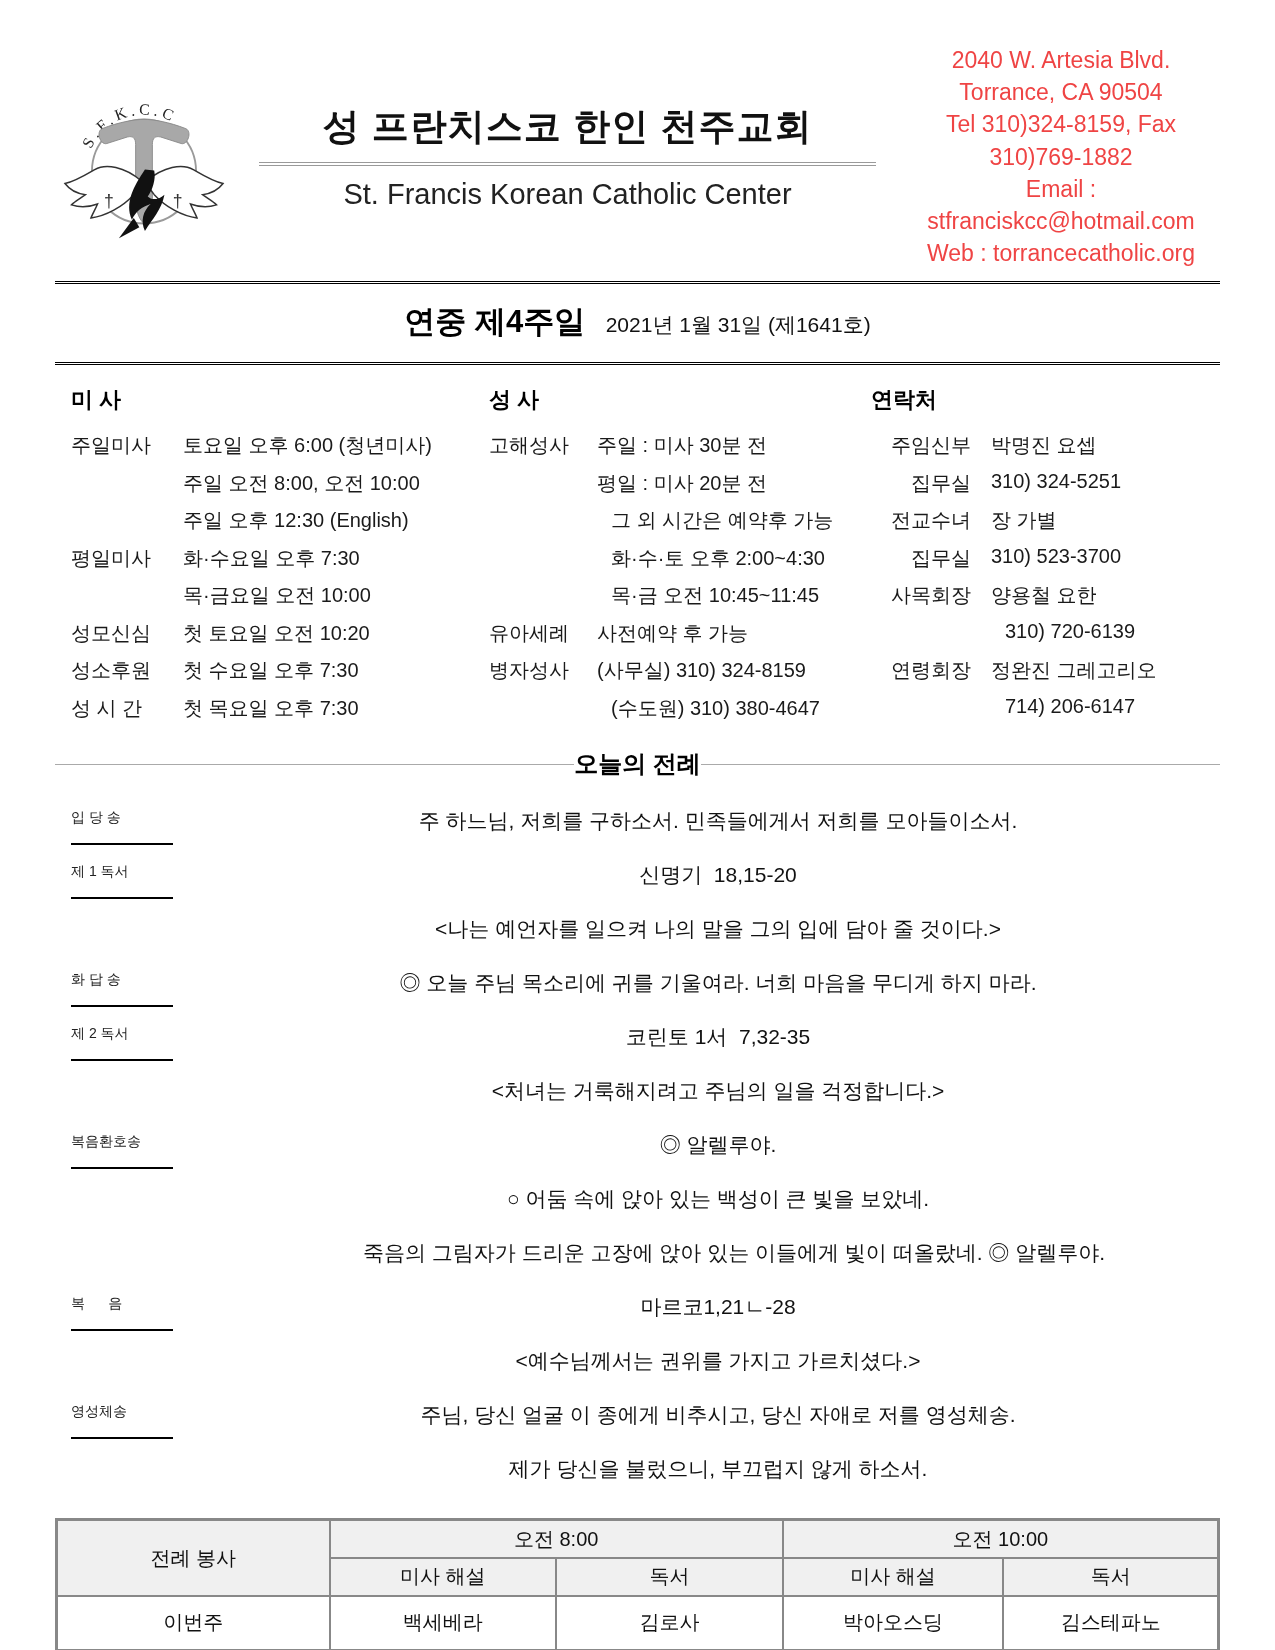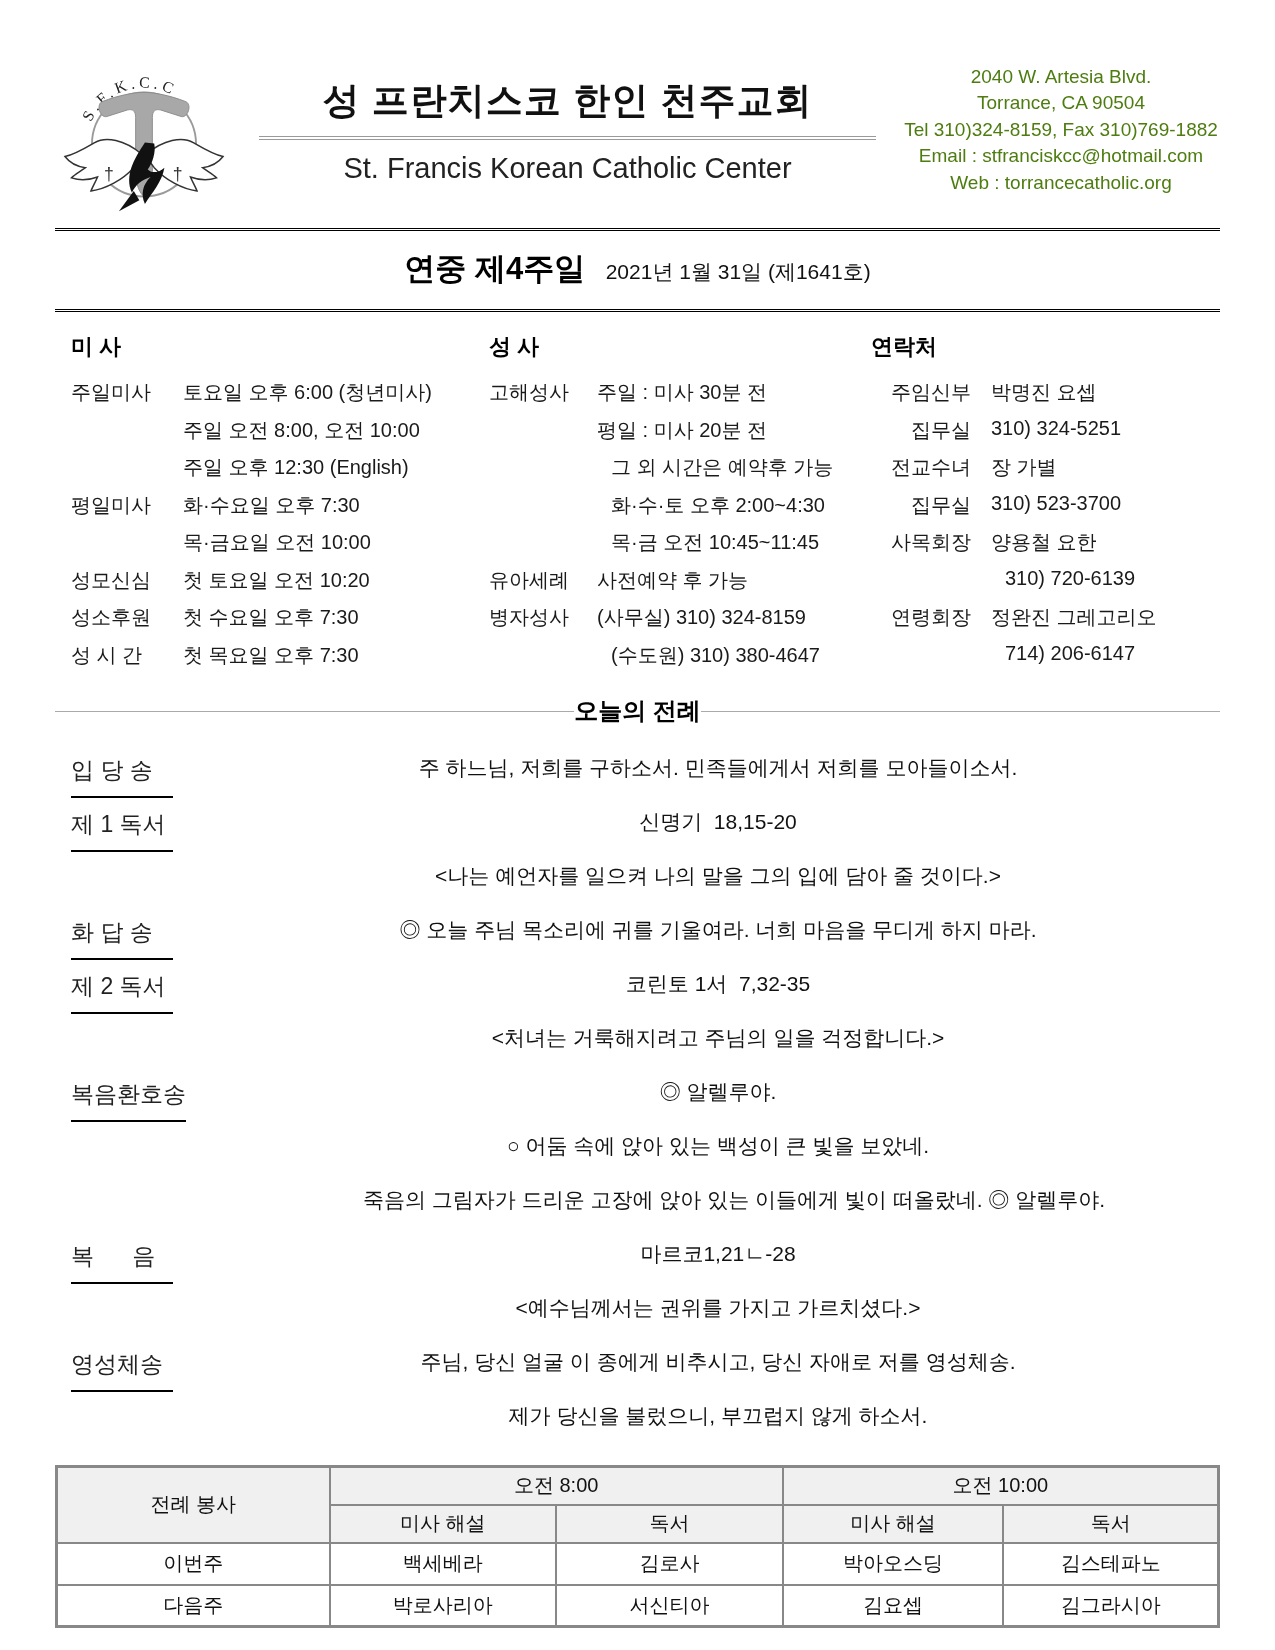--- a/index.html
+++ b/index.html
@@ -9,21 +9,21 @@
     padding:44px 55px 30px 55px; color:#1a1a1a;
     font-family:"Liberation Sans", sans-serif;
   }
   
   .hdr { display:flex; align-items:center; gap:16px; }
   .logo { width:178px; height:172px; flex-shrink:0; }
   .hdr-center { flex:1; text-align:center; padding:0 6px; }
   .title-ko { font-size:37px; font-weight:bold; letter-spacing:1px; color:#111; }
   .hdr-divider { border-top:4px double #9a9a9a; margin:10px 4px 12px 4px; height:0; }
   .title-en { font-size:29px; color:#222; }
-  .hdr-right { width:318px; flex-shrink:0; text-align:center; font-size:19px; line-height:1.4; color:#4d7c0f; }
+  .hdr-right { width:318px; flex-shrink:0; text-align:center; font-size:23px; line-height:1.4; color:#ef4444; }
   
   .rule { border-top:3px double #000; height:0; }
   .rule.top { margin-top:12px; }
   .masthead { text-align:center; padding:17px 0 19px 0; }
   .mh-title { font-size:31px; font-weight:bold; color:#000; }
   .mh-date { font-size:21px; margin-left:16px; color:#111; }
   
   .info-cols { display:flex; padding:20px 0 4px 16px; }
   .icol-mass { width:418px; flex-shrink:0; }
   .icol-sac  { width:382px; flex-shrink:0; }
@@ -35,30 +35,30 @@
   .icol-con .ilabel { width:100px; text-align:right; margin-right:20px; }
   .itext { white-space:pre; }
   .ind1 { padding-left:14px; }
   
   .section-head { display:flex; align-items:center; margin:12px 0 28px 0; }
   .section-head .shline { flex:1; border-top:1px solid #aaa; height:0; }
   .section-head .shtext { font-size:24px; font-weight:bold; color:#000; }
   .liturgy { padding-left:16px; }
   .lit-item { display:flex; }
   .lit-label-wrap { width:145px; flex-shrink:0; }
-  .lit-label { display:inline-block; min-width:102px; font-size:23px; color:#222;
-               border-bottom:2px solid #000; padding-bottom:10px; white-space:pre; }
+  .lit-label { display:inline-block; min-width:102px; font-size:14px; color:#222;
+               border-bottom:2px solid #000; padding-bottom:16px; white-space:pre; }
   .lit-lines { flex:1; }
   .lit-line { font-size:21px; line-height:25px; margin-bottom:29px; white-space:pre-wrap; color:#111;text-align:center; }
   .lit-line.indent { padding-left:32px; }
   
   .sched { width:100%; border-collapse:collapse; border:3px solid #888; margin-top:8px; }
   .sched th, .sched td { border:2px solid #888; text-align:center; font-size:20px; font-weight:normal; color:#111; }
   .sched thead th { background:#f0f0f0; height:38px; }
-  .sched tbody td { height:42px; background:#fff; }
+  .sched tbody td { height:54px; background:#fff; }
   .colw-corner { width:23.5%; } .colw-a { width:19.5%; } .colw-b { width:19.5%; }
   .colw-c { width:19%; } .colw-d { width:18.5%; }
 </style>
 </head>
 <body>
 
 <div class="page">
 
   <header class="hdr">
     <div class="logo">

